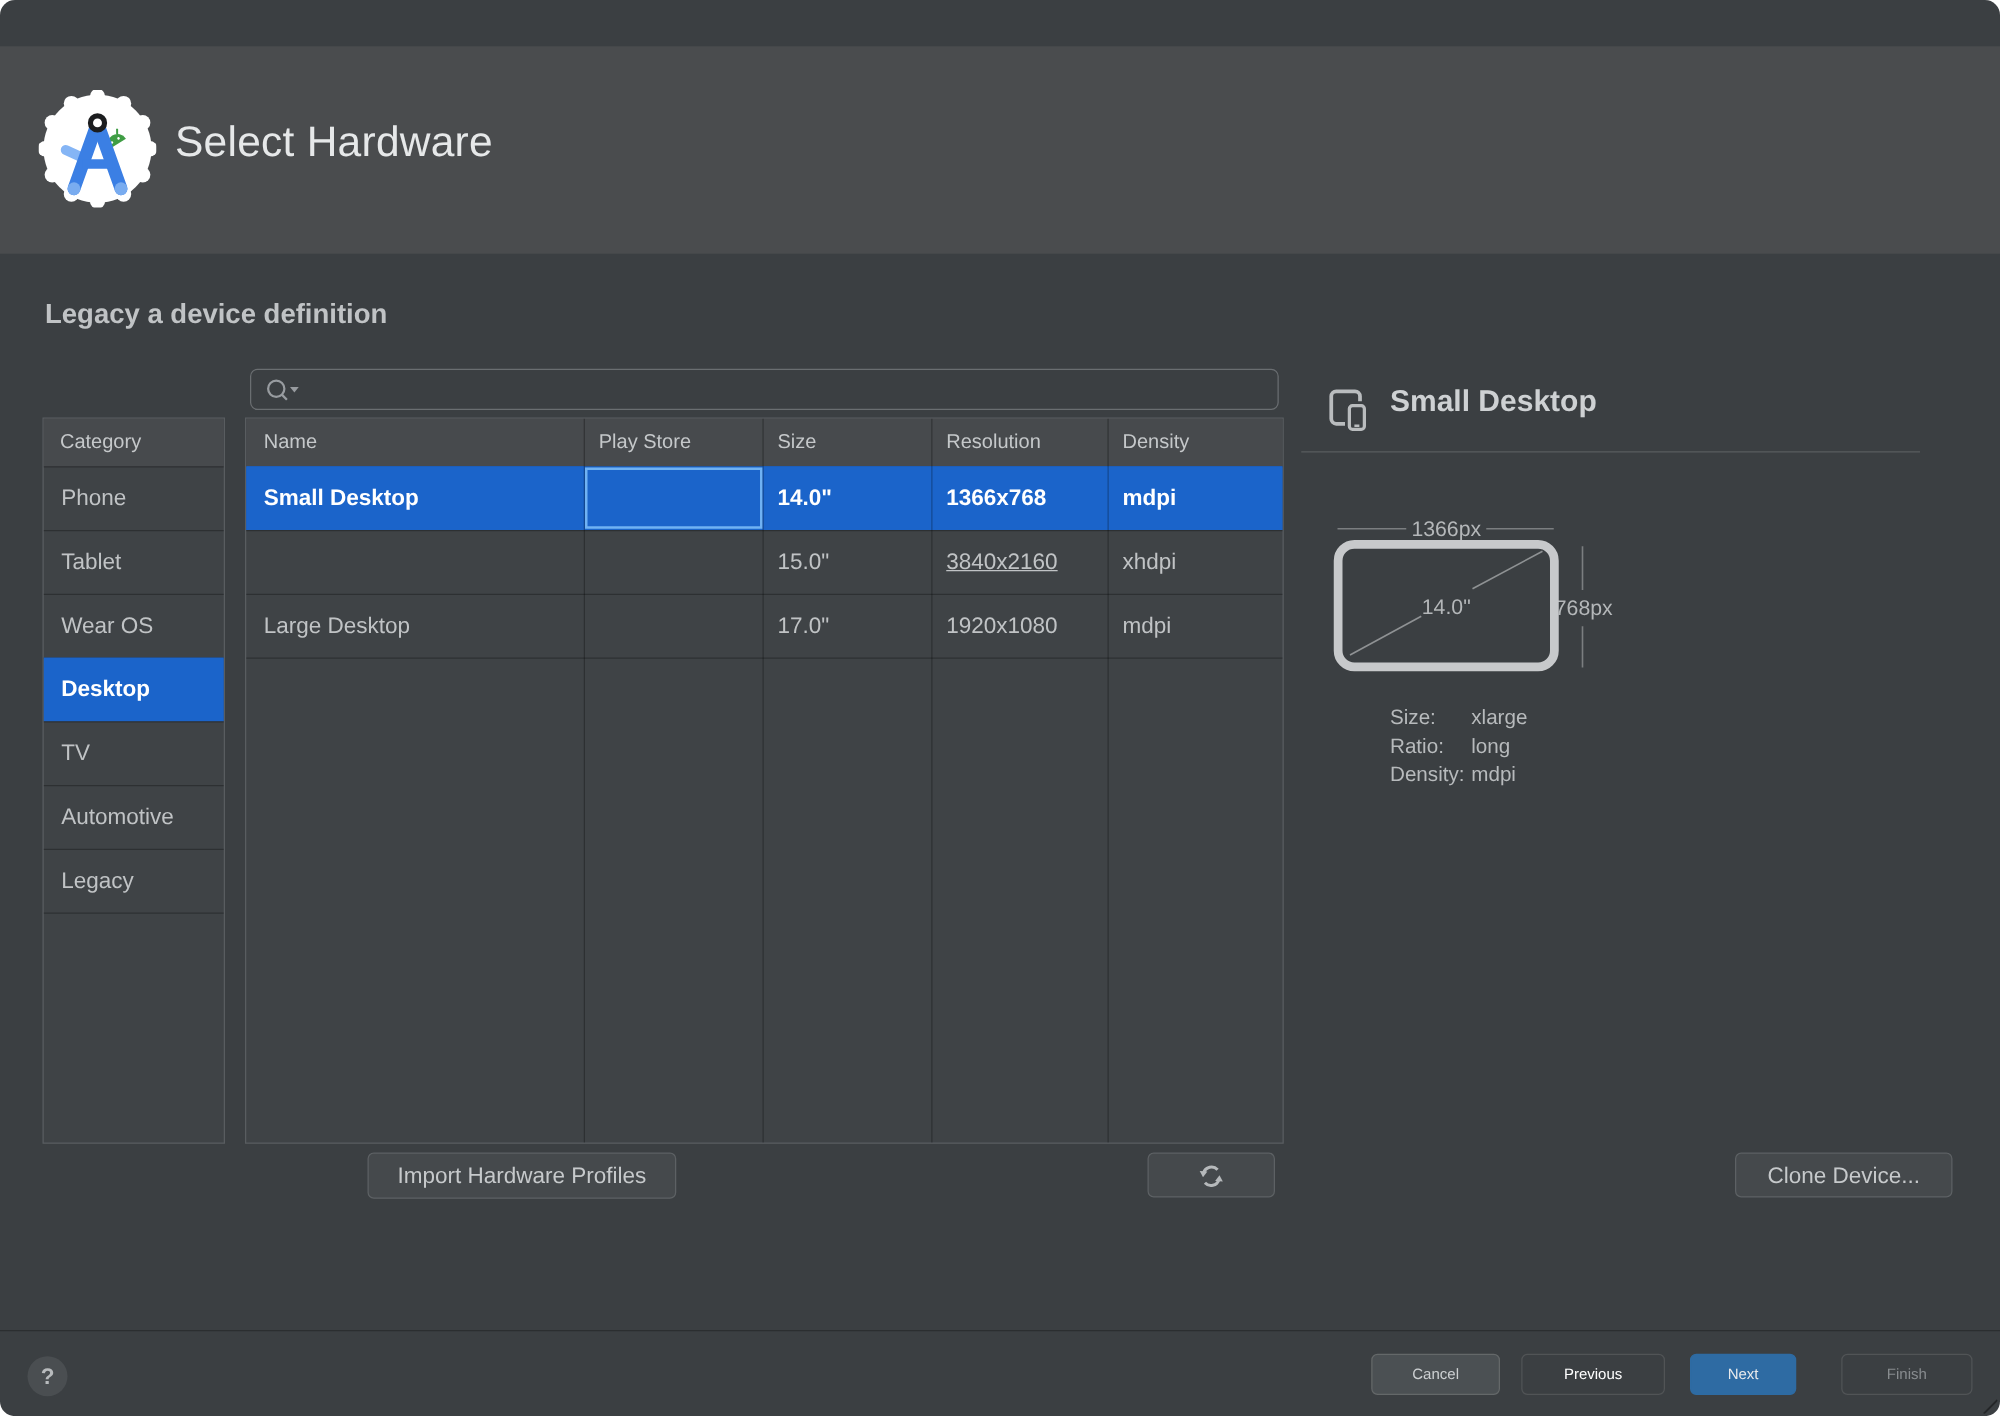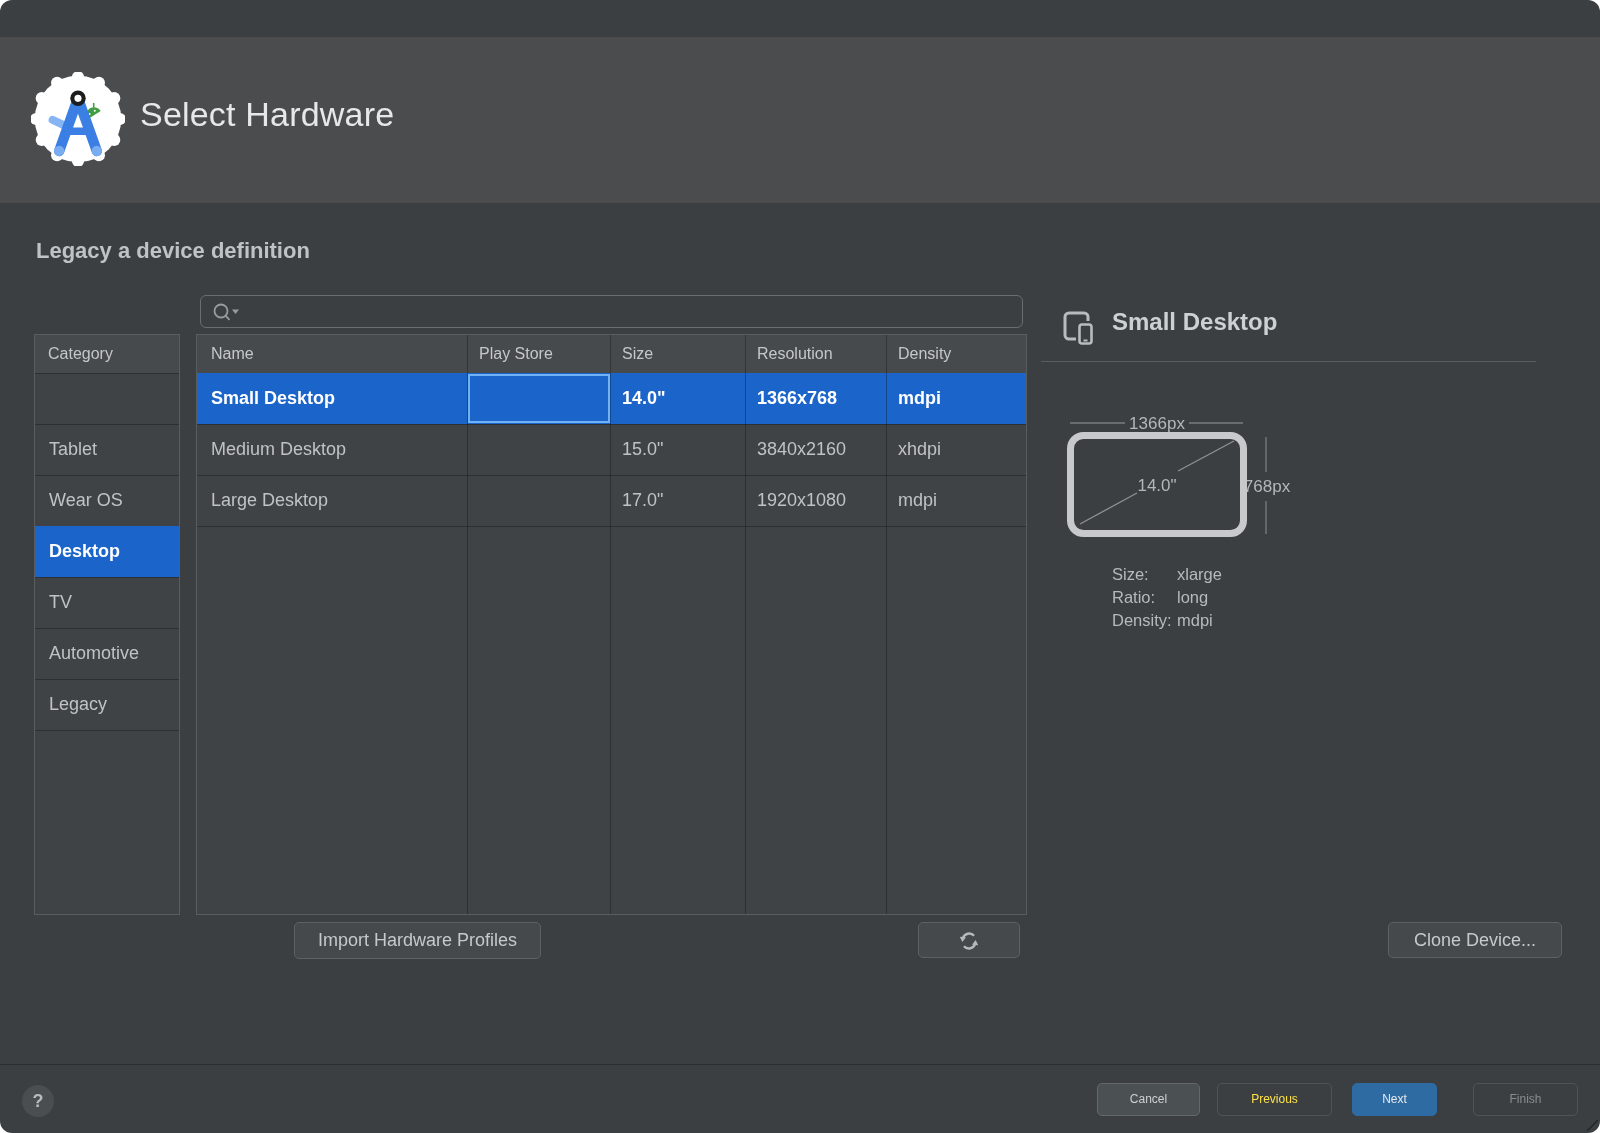--- a/index.html
+++ b/index.html
@@ -82,20 +82,21 @@
     <svg class="abs" style="left:10px; top:6px;" width="32" height="22" viewBox="0 0 32 22">
       <circle cx="10" cy="9" r="6.5" fill="none" stroke="#989ca0" stroke-width="1.8"></circle>
       <line x1="14.7" y1="13.9" x2="18.5" y2="17.8" stroke="#989ca0" stroke-width="1.8"></line>
       <path d="M21 7.5 l7 0 l-3.5 4.5 z" fill="#989ca0"></path>
     </svg>
   </div>
 
   <div class="cat-table">
     <div class="thead cell" style="width:144px; padding-left:13px;">Category</div>
     <div class="hline" style="top:38px; width:144px;"></div>
+    <div class="cell row-label" style="left:0; top:38px;  width:144px; height:51px;">Phone</div>
     <div class="hline" style="top:89px; width:144px;"></div>
     <div class="cell row-label" style="left:0; top:89px;  width:144px; height:51px;">Tablet</div>
     <div class="hline" style="top:140px; width:144px;"></div>
     <div class="cell row-label" style="left:0; top:140px; width:144px; height:51px;">Wear OS</div>
     <div class="hline" style="top:191px; width:144px;"></div>
     <div class="cell row-label selected" style="left:0; top:191px; width:144px; height:51px;">Desktop</div>
     <div class="hline" style="top:242px; width:144px;"></div>
     <div class="cell row-label" style="left:0; top:242px; width:144px; height:51px;">TV</div>
     <div class="hline" style="top:293px; width:144px;"></div>
     <div class="cell row-label" style="left:0; top:293px; width:144px; height:51px;">Automotive</div>
@@ -117,24 +118,23 @@
       <div class="cell row-label selected" style="left:0;   width:270px;">Small Desktop</div>
       <div class="cell row-label selected" style="left:270px; width:143px; padding-left:12px;"></div>
       <div class="cell row-label selected" style="left:413px; width:135px; padding-left:12px;">14.0"</div>
       <div class="cell row-label selected" style="left:548px; width:141px; padding-left:12px;">1366x768</div>
       <div class="cell row-label selected" style="left:689px; width:140px; padding-left:12px;">mdpi</div>
       <div class="abs" style="left:271px; top:1px; width:142px; height:49px; border:2px solid #70b2f3;"></div>
     </div>
     <div class="hline" style="top:89px; width:829px;"></div>
 
     <div class="cell" style="left:0; top:89px; width:829px; height:51px;">
-      <div class="cell row-label" style="left:0;   width:270px;">Medium Desktop</div>
       <div class="cell row-label" style="left:270px; width:143px; padding-left:12px;"></div>
       <div class="cell row-label" style="left:413px; width:135px; padding-left:12px;">15.0"</div>
-      <div class="cell row-label" style="left:548px; width:141px; padding-left:12px;">3840x2160</div>
+      <div class="cell row-label" style="left:548px; width:141px; padding-left:12px;text-decoration:underline;">3840x2160</div>
       <div class="cell row-label" style="left:689px; width:140px; padding-left:12px;">xhdpi</div>
     </div>
     <div class="hline" style="top:140px; width:829px;"></div>
 
     <div class="cell" style="left:0; top:140px; width:829px; height:51px;">
       <div class="cell row-label" style="left:0;   width:270px;">Large Desktop</div>
       <div class="cell row-label" style="left:270px; width:143px; padding-left:12px;"></div>
       <div class="cell row-label" style="left:413px; width:135px; padding-left:12px;">17.0"</div>
       <div class="cell row-label" style="left:548px; width:141px; padding-left:12px;">1920x1080</div>
       <div class="cell row-label" style="left:689px; width:140px; padding-left:12px;">mdpi</div>
@@ -195,21 +195,21 @@
       </div>
     <div class="info-row">
         <div class="info-label">Density:</div>
         <div>mdpi</div>
       </div>
   </div>
 
   <div class="footer-divider"></div>
   <div class="help-circle">?</div>
   <div class="fbtn" style="left:1097px; width:103px; background:#4b5053; border:1px solid #646869; color:#cdd0d2;">Cancel</div>
-  <div class="fbtn" style="left:1217px; width:115px; background:transparent; border:1px solid #515456; color:#fde047;">Previous</div>
+  <div class="fbtn" style="left:1217px; width:115px; background:transparent; border:1px solid #515456; color:#ffffff;">Previous</div>
   <div class="fbtn" style="left:1352px; width:85px; background:var(--next_blue,#2e6ba3); border:1px solid #2e6ba3; color:#e8eaec;">Next</div>
   <div class="fbtn" style="left:1473px; width:105px; background:transparent; border:1px solid #515456; color:#888c8f;">Finish</div>
 
   <svg class="resize-grip" width="14" height="14" viewBox="0 0 14 14">
     <line x1="3" y1="14" x2="14" y2="3" stroke="rgba(0,0,0,0.4)" stroke-width="1.5"></line>
   </svg>
 
 </div>
 
 </body></html>

